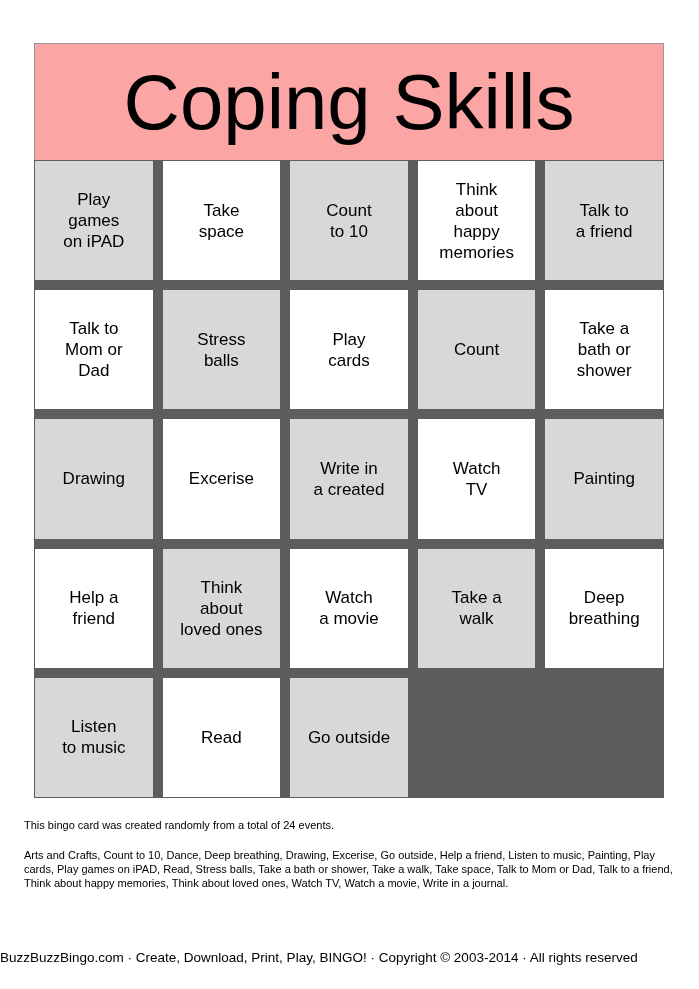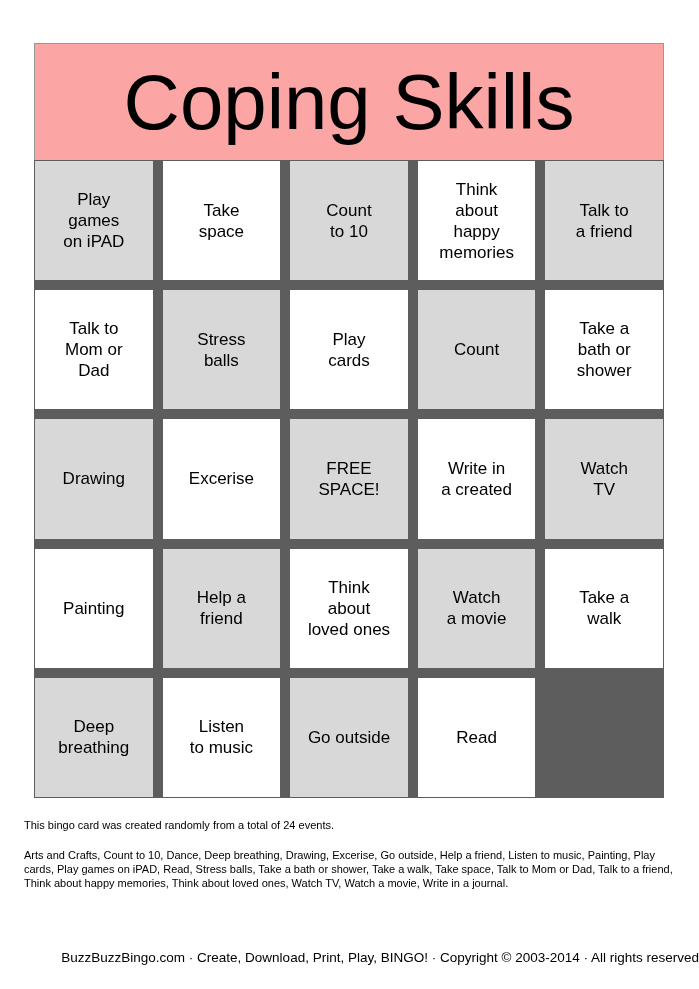--- a/index.html
+++ b/index.html
@@ -60,21 +60,21 @@
     left: 8px; top: 802px;
     width: 688px;
     font-size: 11px;
     line-height: 14px;
   }
   .meta p { margin: 16px; }
   .credit {
     position: absolute;
     left: 0; top: 950px;
     width: 699px;
-    text-align: right;
+    text-align: left;
     font-size: 13.5px;
   }
 </style>
 </head>
 <body>
 
 <div class="card">
   <div class="title-box">
     <h1>Coping Skills</h1>
   </div>
@@ -98,42 +98,40 @@
     <div class="cell">Stress
 balls</div>
     <div class="cell">Play
 cards</div>
     <div class="cell">Count</div>
     <div class="cell">Take a
 bath or
 shower</div>
     <div class="cell">Drawing</div>
     <div class="cell">Excerise</div>
-    <div class="cell">FREE
-SPACE!</div>
     <div class="cell">Write in
 a created</div>
     <div class="cell">Watch
 TV</div>
     <div class="cell">Painting</div>
     <div class="cell">Help a
 friend</div>
     <div class="cell">Think
 about
 loved ones</div>
     <div class="cell">Watch
 a movie</div>
     <div class="cell">Take a
 walk</div>
     <div class="cell">Deep
 breathing</div>
     <div class="cell">Listen
 to music</div>
+    <div class="cell">Read</div>
     <div class="cell">Go outside</div>
-    <div class="cell">Read</div>
   </div>
 </div>
 
 <div class="meta">
   <p>This bingo card was created randomly from a total of 24 events.</p>
   <p>Arts and Crafts, Count to 10, Dance, Deep breathing, Drawing, Excerise, Go outside, Help a friend, Listen to music, Painting, Play cards, Play games on iPAD, Read, Stress balls, Take a bath or shower, Take a walk, Take space, Talk to Mom or Dad, Talk to a friend, Think about happy memories, Think about loved ones, Watch TV, Watch a movie, Write in a journal.</p>
 </div>
 
 <div class="credit">BuzzBuzzBingo.com · Create, Download, Print, Play, BINGO! · Copyright © 2003-2014 · All rights reserved</div>
 

